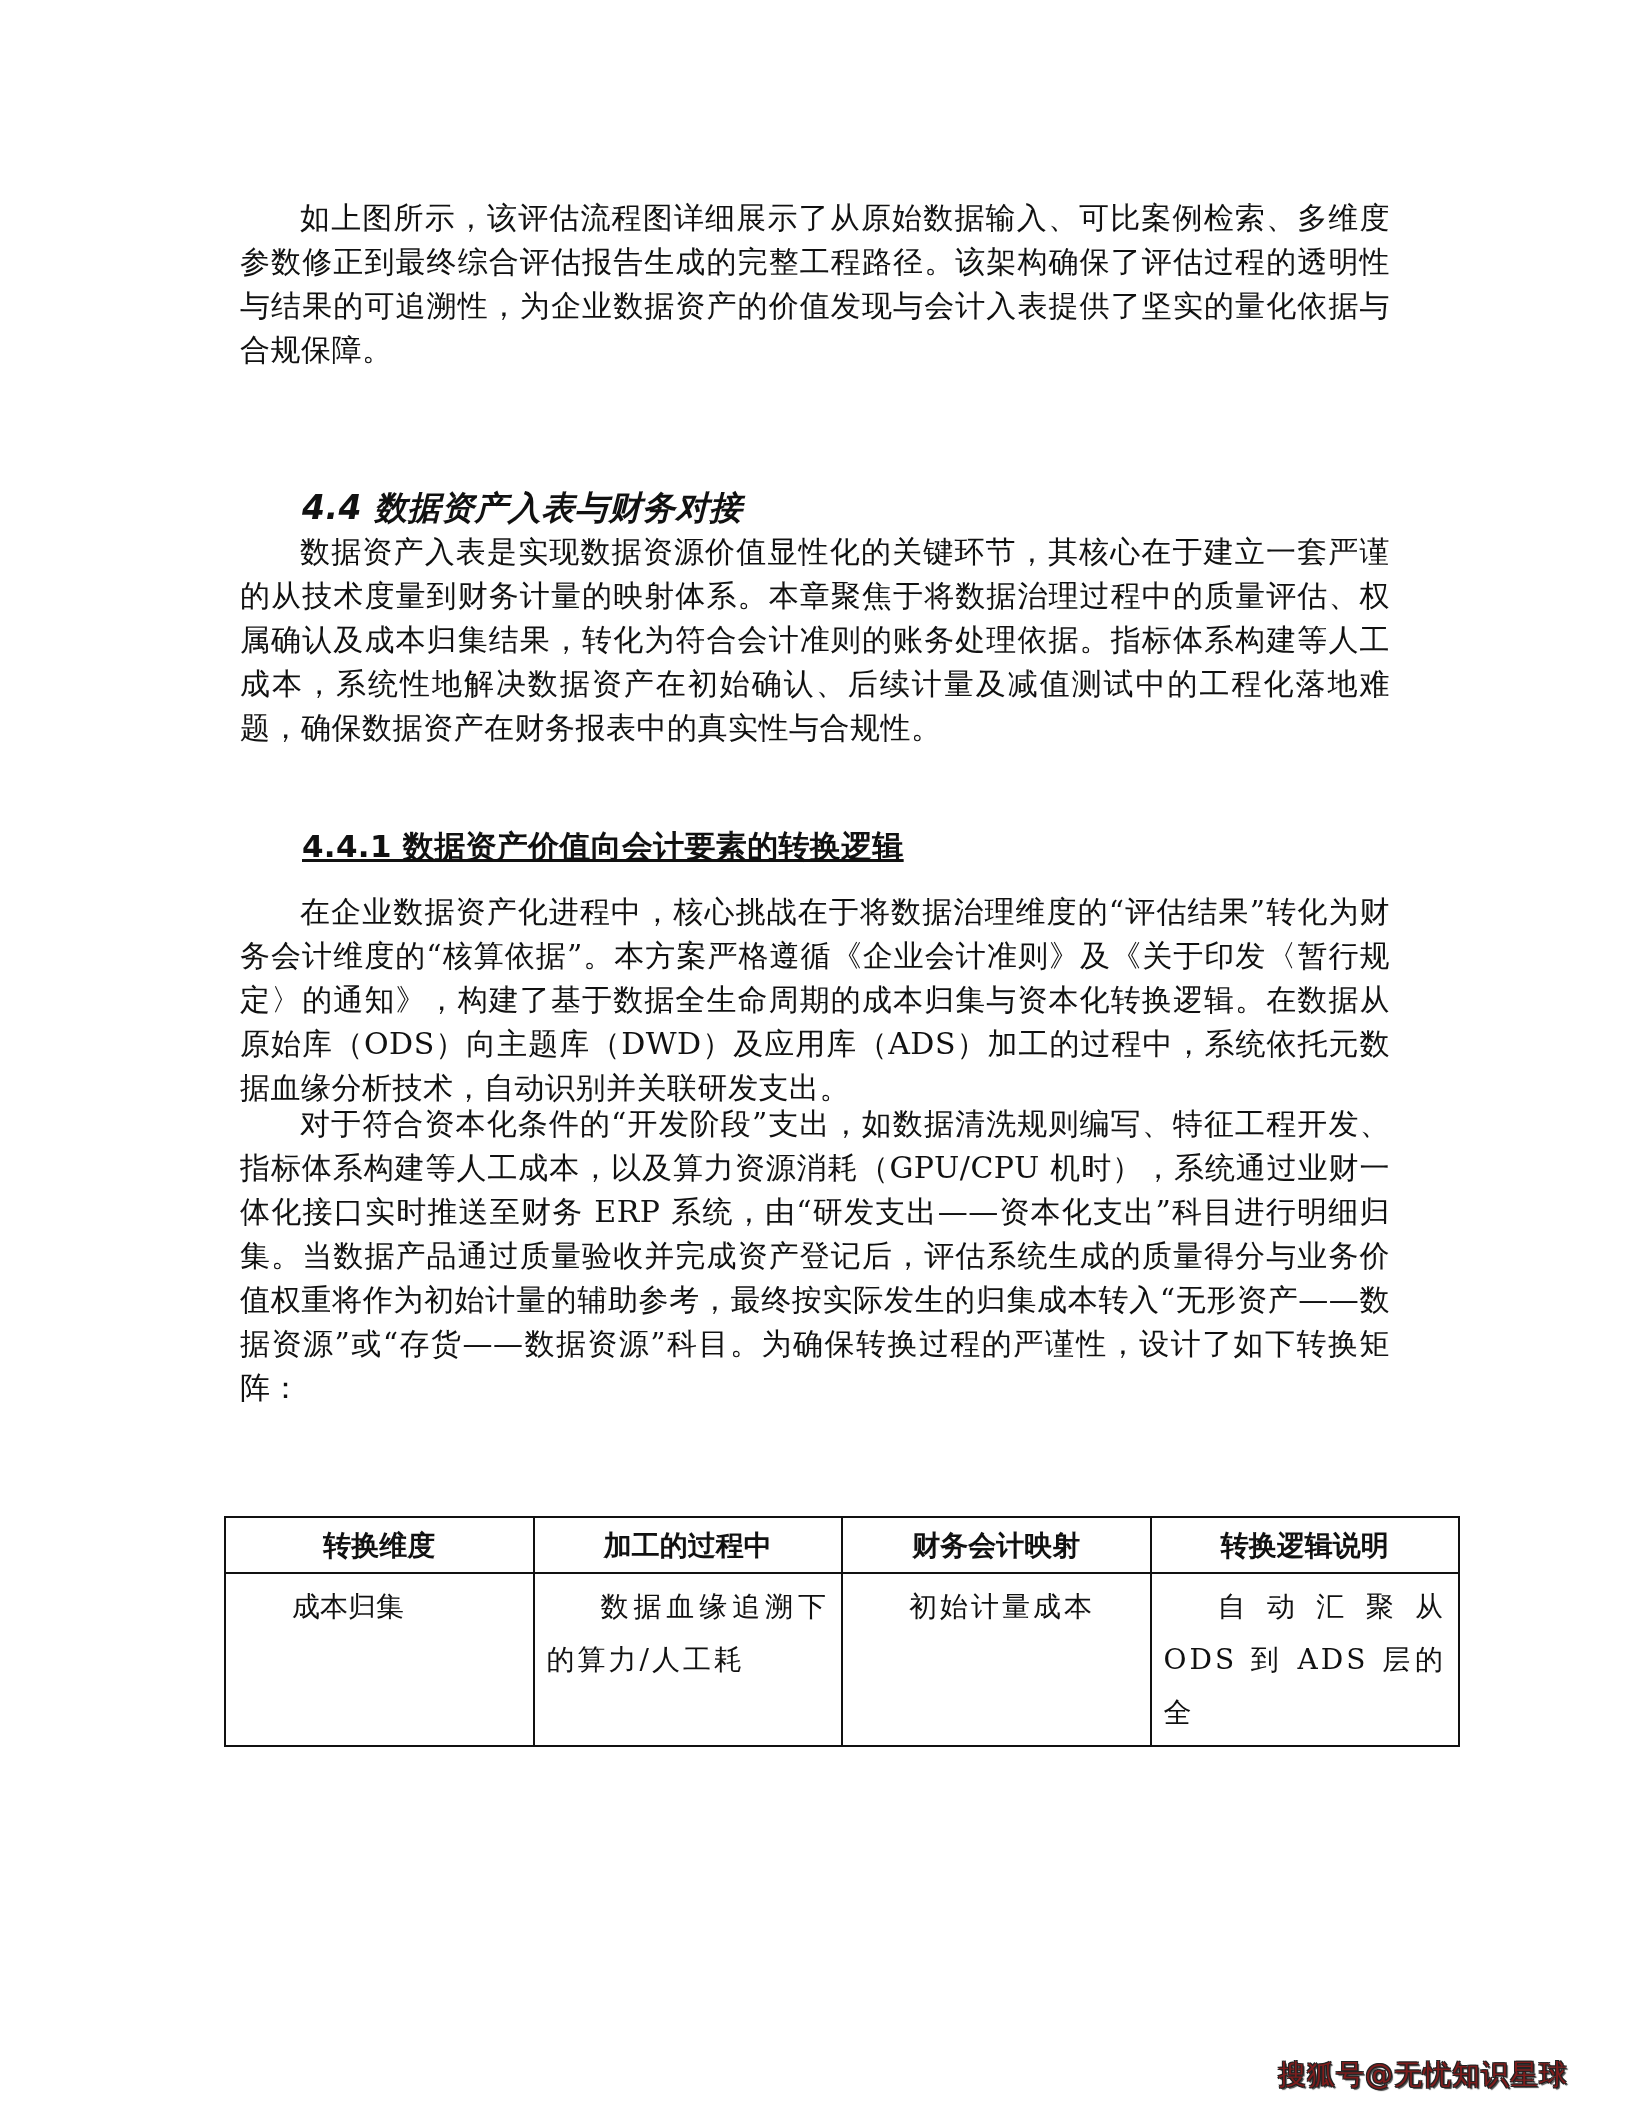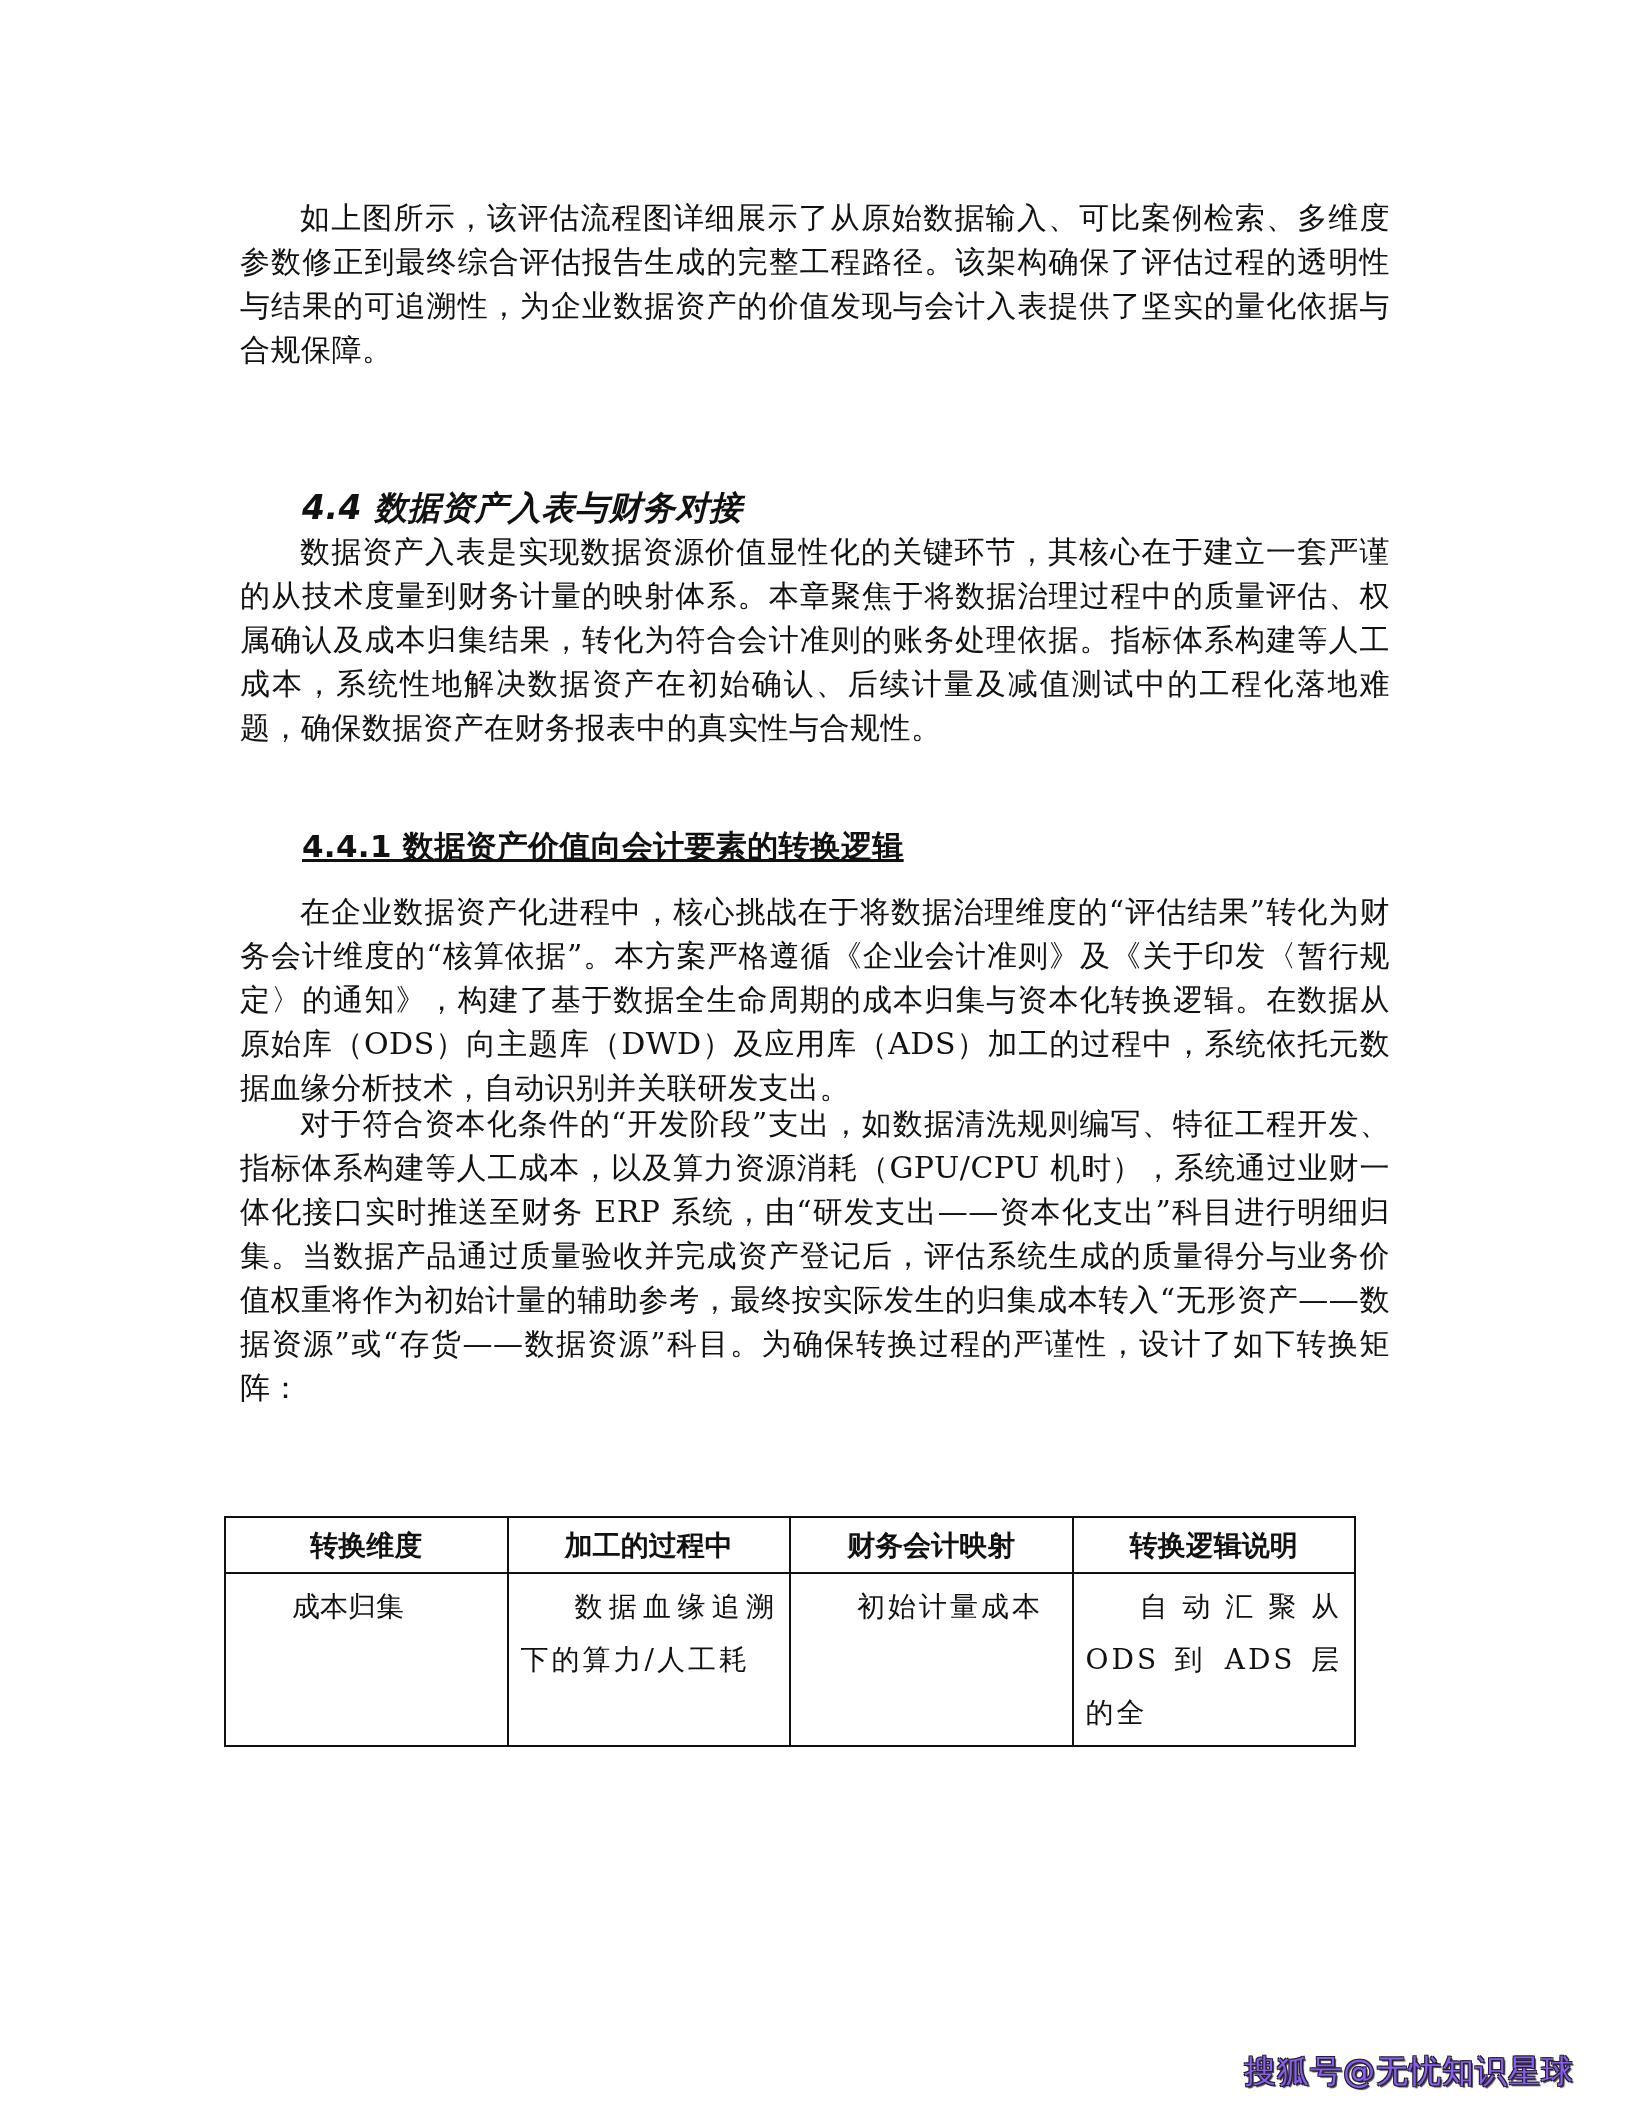--- a/index.html
+++ b/index.html
@@ -16,38 +16,38 @@
     }
     .h2 {
       position: absolute; left: 302px; font-family: "DejaVu Sans", "Liberation Sans", sans-serif;
       font-weight: bold; font-size: 33px; margin: 0; letter-spacing: 0.5px;
     }
     .h3 {
       position: absolute; left: 302px; font-family: "DejaVu Sans", "Liberation Sans", sans-serif;
       font-weight: bold; font-size: 31px; margin: 0; letter-spacing: 0.3px; text-decoration: underline;
     }
     table.matrix {
-      position: absolute; left: 224px; top: 1516px; width: 1132px;
+      position: absolute; left: 224px; top: 1516px; width: 1236px;
       border-collapse: collapse; table-layout: fixed;
       font-size: 28px;
     }
     table.matrix th, table.matrix td {
       border: 2px solid #111; vertical-align: top; padding: 6px 12px 6px 12px;
       line-height: 53px;
     }
     table.matrix th { font-weight: bold; text-align: center; height: 40px; line-height: 40px; padding-top: 8px; }
     table.matrix td.dim { text-indent: 54px; }
     table.matrix td.txt { text-indent: 54px; text-align: justify; letter-spacing: 3px; }
     table.matrix tr.r1 td { height: 196px; }
     table.matrix tr.r2 td { height: 120px; }
     .clip { position: absolute; left: 0; top: 1882px; width: 1632px; height: 230px; background: #ffffff; }
     .watermark {
-      position: absolute; right: 58px; bottom: 18px;
+      position: absolute; right: 64px; bottom: 18px;
       font-family: "DejaVu Sans", "Liberation Sans", sans-serif;
-      font-size: 32px; color: #8b5cf6; letter-spacing: 1px;
+      font-size: 28px; color: #7f1d1d; letter-spacing: 1px;
       text-shadow: 1px 1px 0 #222, -1px -1px 0 #222, 1px -1px 0 #222, -1px 1px 0 #222, 2px 2px 1px #444;
     }
   </style>
 </head>
 <body>
 
 <div class="page">
 
   <p class="para" style="top:196px;">如上图所示，该评估流程图详细展示了从原始数据输入、可比案例检索、多维度参数修正到最终综合评估报告生成的完整工程路径。该架构确保了评估过程的透明性与结果的可追溯性，为企业数据资产的价值发现与会计入表提供了坚实的量化依据与合规保障。</p>
 

